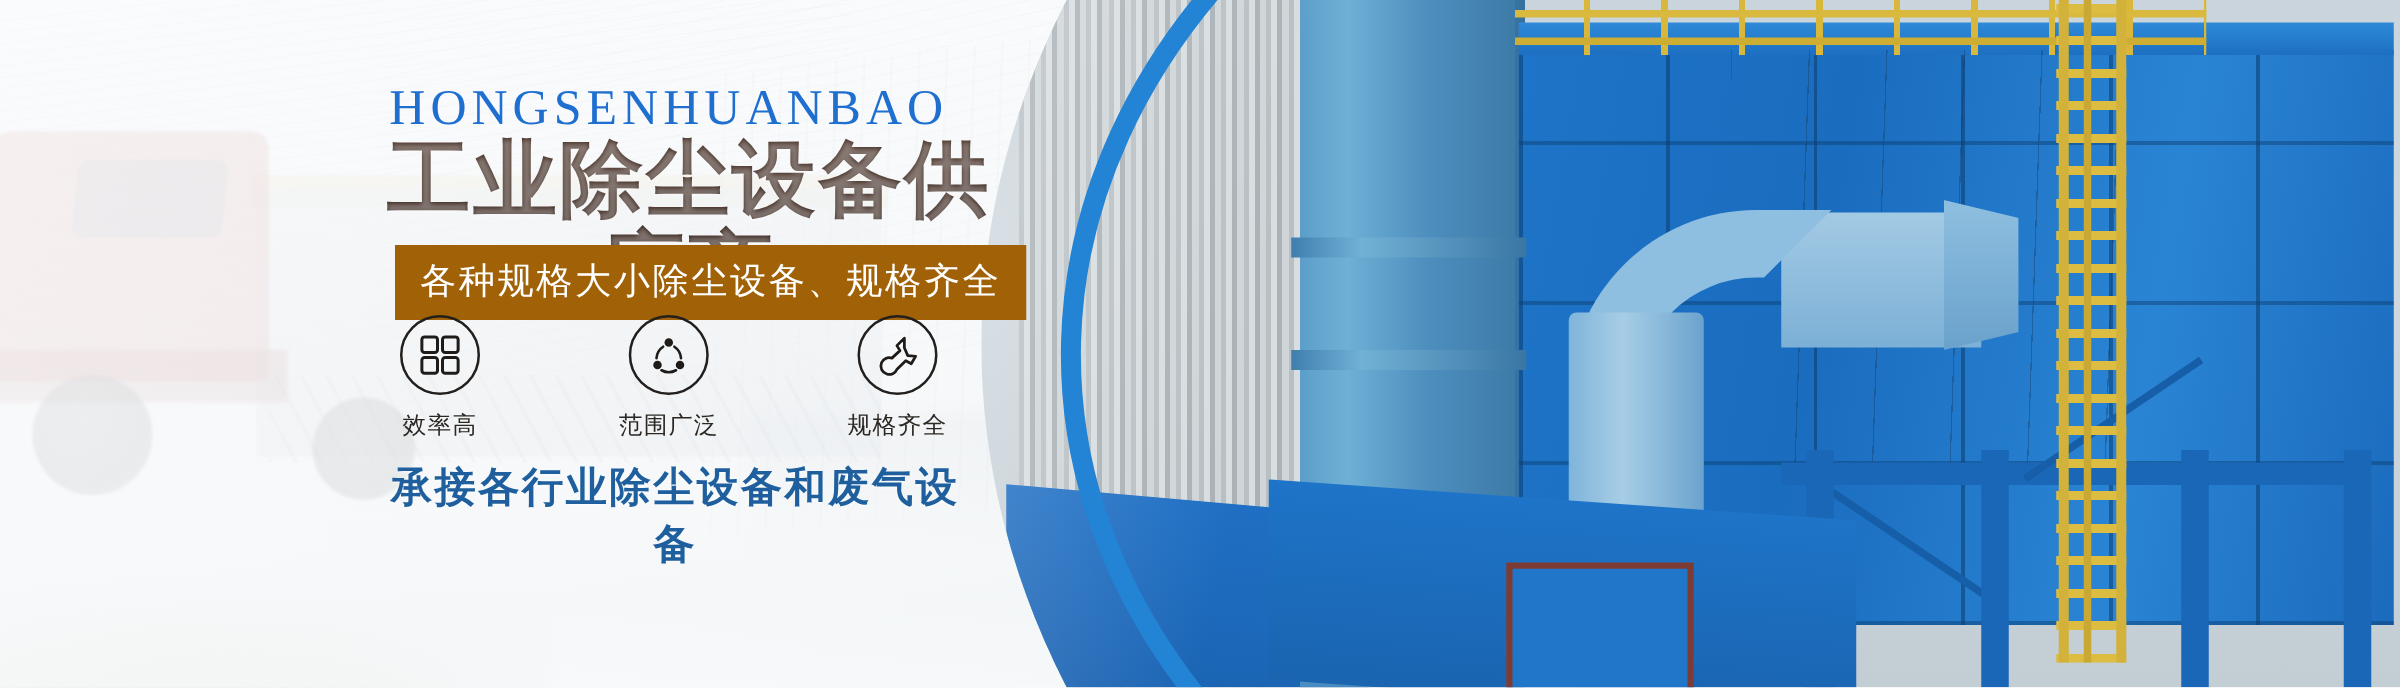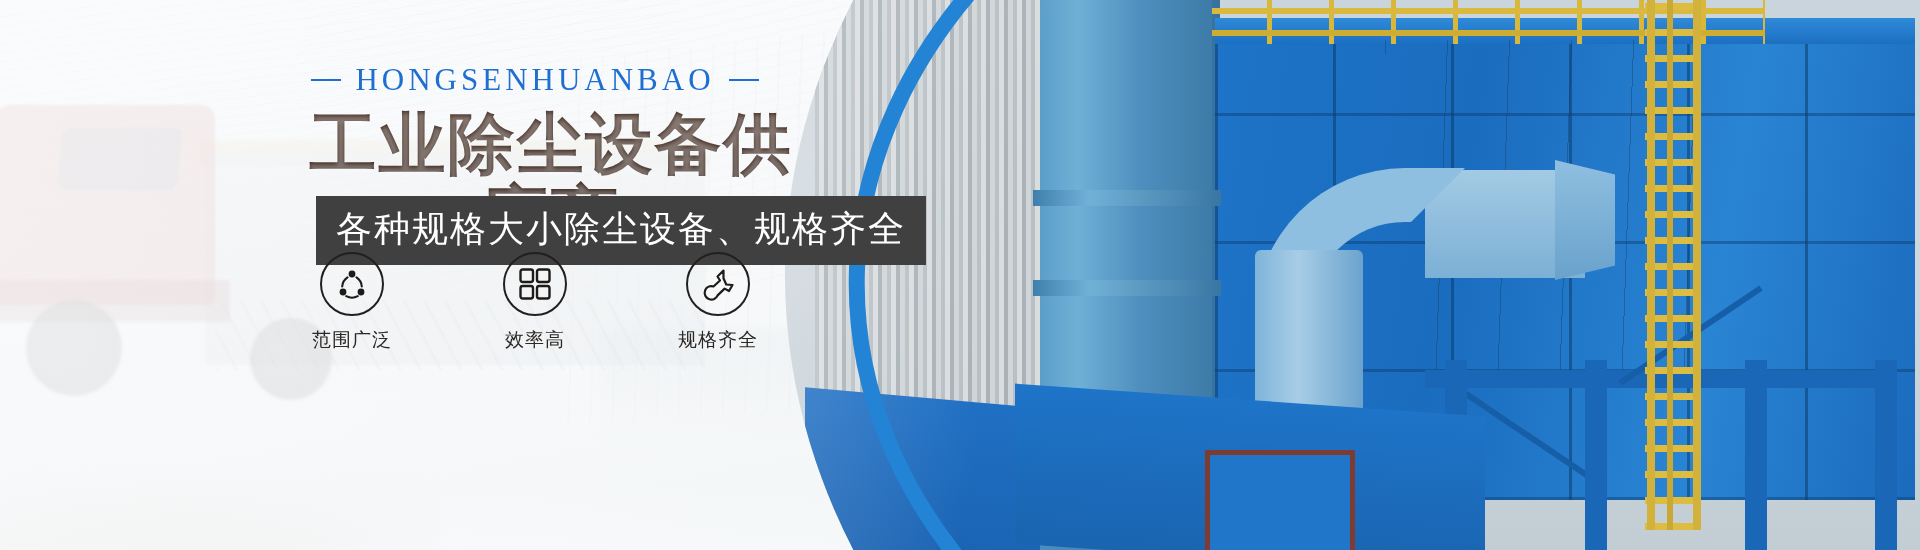--- a/index.html
+++ b/index.html
@@ -255,44 +255,44 @@
   
   .content {
     position:absolute; left:0; top:0; width:900px; height:550px;
     z-index:6;
   }
   .eyebrow {
     position:absolute; left:300px; top:62px; width:470px;
     display:flex; align-items:center; justify-content:center; gap:14px;
     color:#1f6fd0;
     font-family:"Liberation Serif", serif;
-    font-size:31px; letter-spacing:4px;
+    font-size:40px; letter-spacing:4px;
   }
   .eyebrow .dash { display:block; width:30px; height:2px; background:#1f6fd0; }
 
   .headline {
     position:absolute; left:286px; top:108px; width:530px;
     text-align:center;
     font-family:"Liberation Sans", sans-serif;
     font-weight:bold;
     font-size:67px; line-height:1.08;
     letter-spacing:2px;
     color:#3c2a22;
     background:linear-gradient(180deg,#4a342a 0%,#3a2720 55%,#2f2019 100%);
     -webkit-background-clip:text; background-clip:text;
     -webkit-text-fill-color:transparent;
     text-shadow:0 2px 4px rgba(255,255,255,.35);
   }
 
   .orange-bar {
     position:absolute; left:316px; top:196px;
-    background:#404040;
+    background:#a16207;
     padding:9px 20px 11px 20px;
     color:#ffffff;
-    font-size:36px; letter-spacing:2px; font-weight:500;
+    font-size:29px; letter-spacing:2px; font-weight:500;
     white-space:nowrap;
   }
 
   .features {
     position:absolute; left:300px; top:252px; width:470px;
     display:flex; justify-content:space-between; align-items:flex-start;
   }
   .feature { width:104px; text-align:center; }
   .feat-circle {
     width:64px; height:64px; margin:0 auto;
@@ -383,53 +383,54 @@
     </div>
 
     <div class="headline">工业除尘设备供应商</div>
 
     <div class="orange-bar">各种规格大小除尘设备、规格齐全</div>
 
     <div class="features">
 
       <div class="feature">
         <div class="feat-circle">
+          <svg width="34" height="34" viewBox="0 0 34 34">
+            <rect x="2.5" y="2.5" width="12.5" height="12.5" rx="2.2" fill="none" stroke="#1f1b18" stroke-width="2.4"></rect>
+            <rect x="19" y="2.5" width="12.5" height="12.5" rx="2.2" fill="none" stroke="#1f1b18" stroke-width="2.4"></rect>
+            <rect x="2.5" y="19" width="12.5" height="12.5" rx="2.2" fill="none" stroke="#1f1b18" stroke-width="2.4"></rect>
+            <rect x="19" y="19" width="12.5" height="12.5" rx="2.2" fill="none" stroke="#1f1b18" stroke-width="2.4"></rect>
+          </svg>
+        </div>
+        <div class="feat-label">效率高</div>
+      </div>
+
+      <div class="feature">
+        <div class="feat-circle">
           <svg width="38" height="38" viewBox="0 0 38 38">
             <circle cx="19" cy="9" r="3.4" fill="#1f1b18"></circle>
             <circle cx="10" cy="27" r="3.4" fill="#1f1b18"></circle>
             <circle cx="28" cy="27" r="3.4" fill="#1f1b18"></circle>
             <path d="M 9.2 21.5 A 12 12 0 0 1 14.5 12.4" fill="none" stroke="#1f1b18" stroke-width="2.1" stroke-linecap="round"></path>
             <path d="M 23.5 12.4 A 12 12 0 0 1 28.8 21.5" fill="none" stroke="#1f1b18" stroke-width="2.1" stroke-linecap="round"></path>
             <path d="M 13.2 31.2 A 12 12 0 0 0 24.8 31.2" fill="none" stroke="#1f1b18" stroke-width="2.1" stroke-linecap="round"></path>
           </svg>
         </div>
         <div class="feat-label">范围广泛</div>
       </div>
 
       <div class="feature">
         <div class="feat-circle">
-          <svg width="34" height="34" viewBox="0 0 34 34">
-            <rect x="2.5" y="2.5" width="12.5" height="12.5" rx="2.2" fill="none" stroke="#1f1b18" stroke-width="2.4"></rect>
-            <rect x="19" y="2.5" width="12.5" height="12.5" rx="2.2" fill="none" stroke="#1f1b18" stroke-width="2.4"></rect>
-            <rect x="2.5" y="19" width="12.5" height="12.5" rx="2.2" fill="none" stroke="#1f1b18" stroke-width="2.4"></rect>
-            <rect x="19" y="19" width="12.5" height="12.5" rx="2.2" fill="none" stroke="#1f1b18" stroke-width="2.4"></rect>
-          </svg>
-        </div>
-        <div class="feat-label">效率高</div>
-      </div>
-
-      <div class="feature">
-        <div class="feat-circle">
           <svg width="38" height="38" viewBox="0 0 38 38">
             <path d="M 24.5 5.5 L 18.5 11.5 L 21 15.5 L 14.5 21.5 C 11 20.5 7.5 22 6.2 25.2
                      C 4.7 29 6.6 33 10.4 34.2 C 13.8 35.3 17.3 33.6 18.6 30.4
                      L 25.6 23.6 L 30 26 L 33.5 20 L 27.2 19.5 L 24.5 13.2 Z" fill="none" stroke="#1f1b18" stroke-width="2.2" stroke-linejoin="round" stroke-linecap="round"></path>
           </svg>
         </div>
         <div class="feat-label">规格齐全</div>
       </div>
 
 
     </div>
 
+    <div class="tagline">承接各行业除尘设备和废气设备</div>
 
   </div>
 </div>
 
 </body></html>

